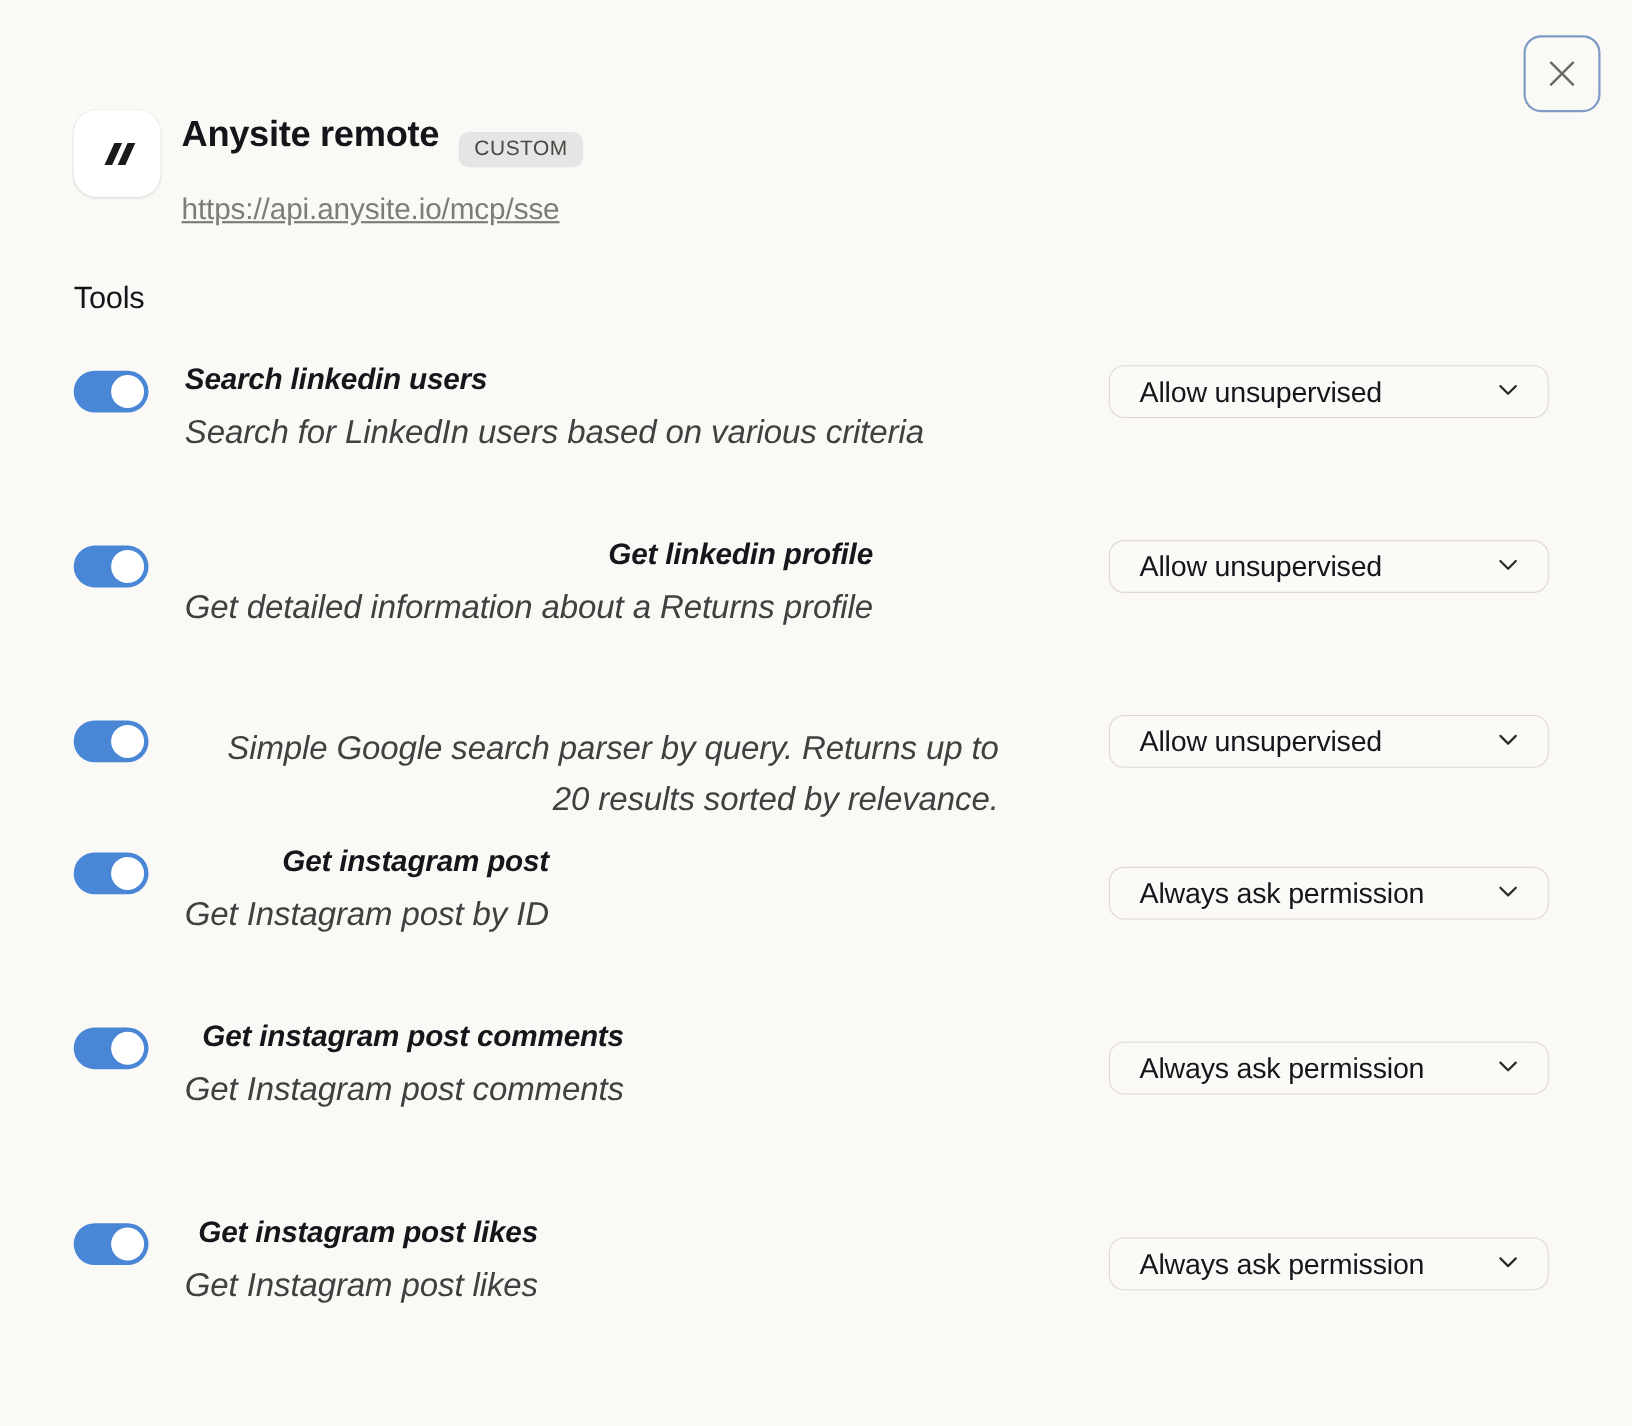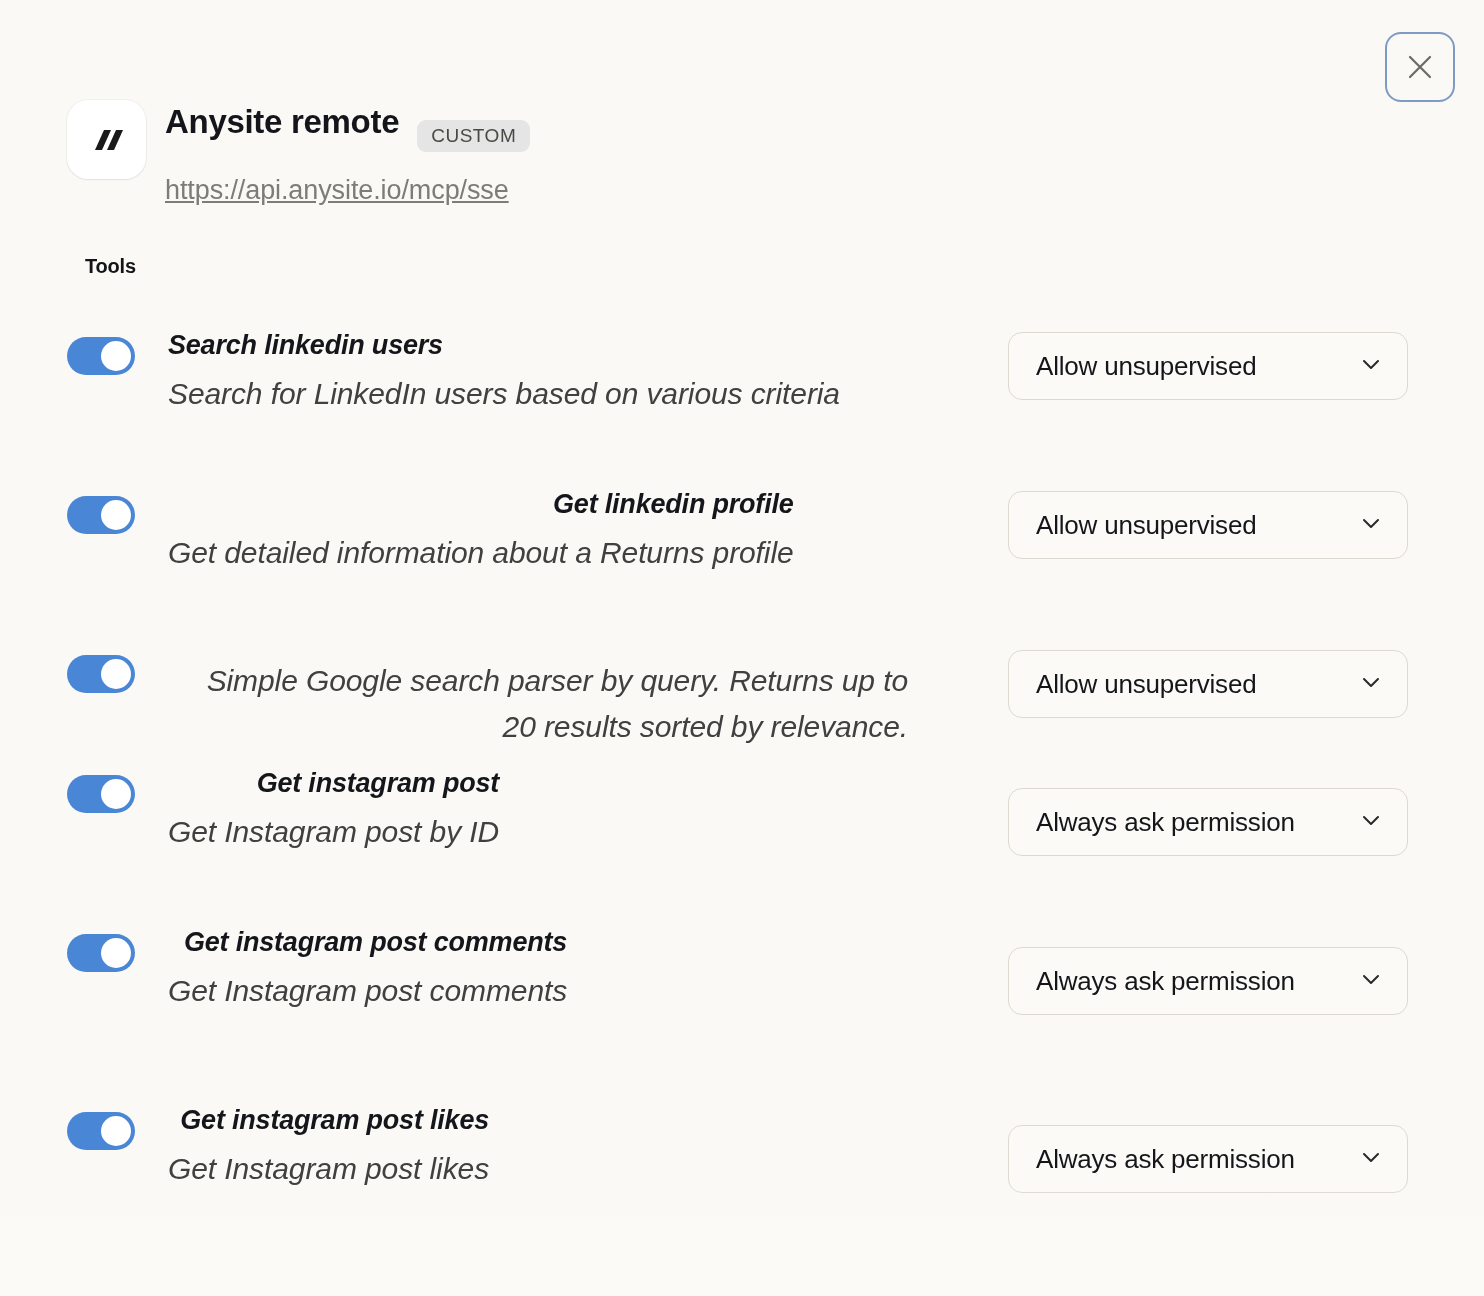--- a/index.html
+++ b/index.html
@@ -85,24 +85,24 @@
     color: #7d7c76;
     margin-top: 23px;
     line-height: 1.2;
     letter-spacing: -0.1px;
     text-decoration: underline;
   }
 
   
   .tools-heading {
     position: absolute;
-    left: 85px;
+    left: 67px;
     top: 255px;
-    font-size: 20px;
-    font-weight: 700;
+    font-size: 28px;
+    font-weight: 400;
     color: #13151a;
     letter-spacing: -0.2px;
   }
 
   
   .tool-list {
     position: absolute;
     left: 0;
     top: 330px;
     right: 0;
@@ -157,21 +157,21 @@
     margin-top: 10px;
     letter-spacing: -0.1px;
   }
 
   
   .perm-select {
     position: absolute;
     right: 76px;
     top: 2px;
     width: 400px;
-    height: 68px;
+    height: 48px;
     box-sizing: border-box;
     border: 1.5px solid #ddd9d0;
     border-radius: 14px;
     background: #fbfaf6;
     display: flex;
     align-items: center;
     justify-content: space-between;
     padding: 0 23px 0 27px;
     cursor: pointer;
   }

